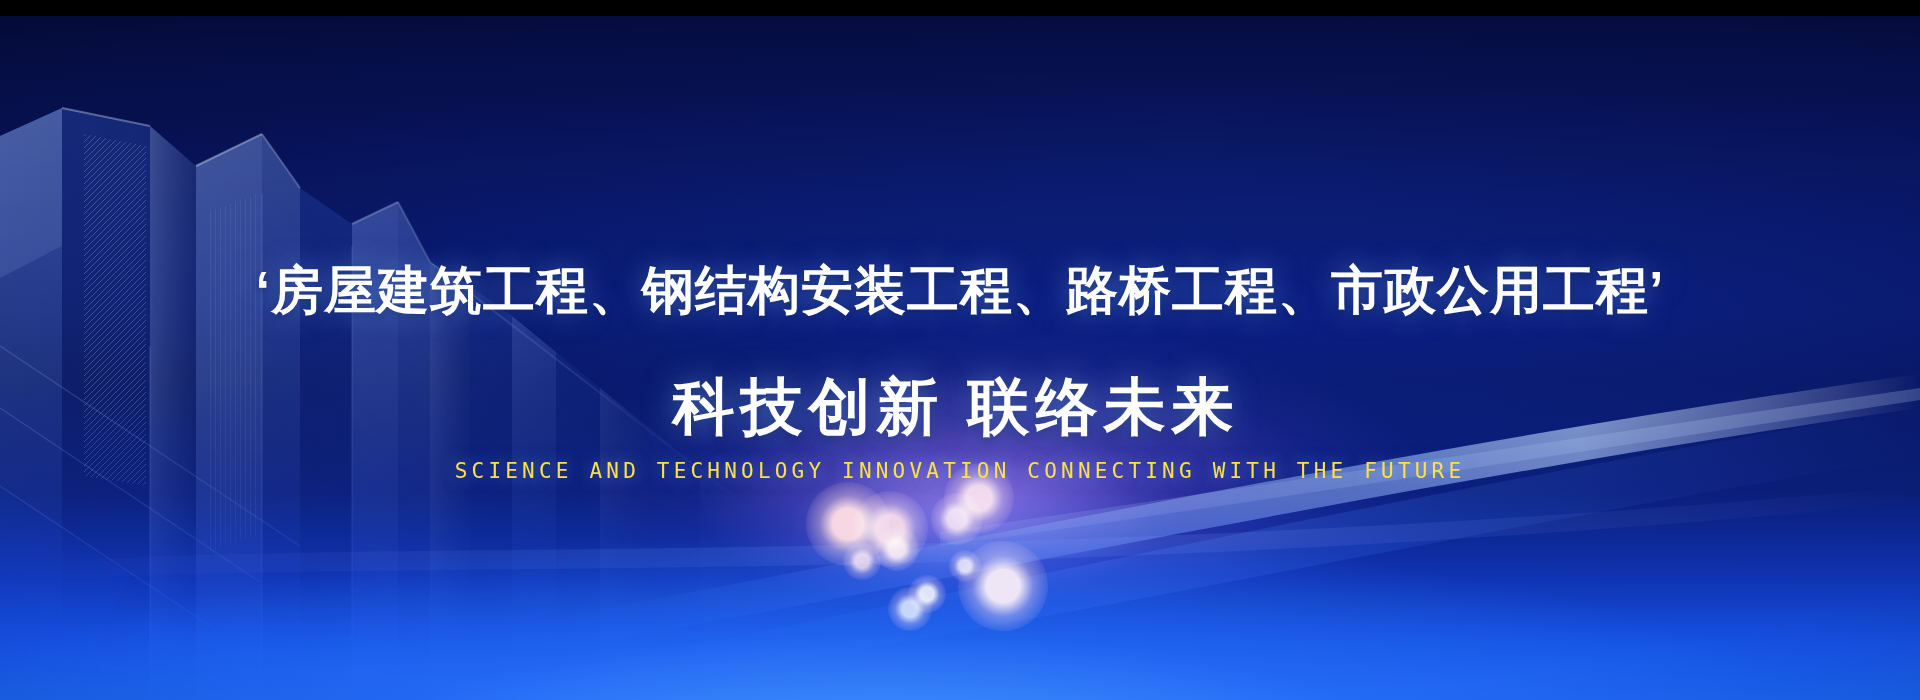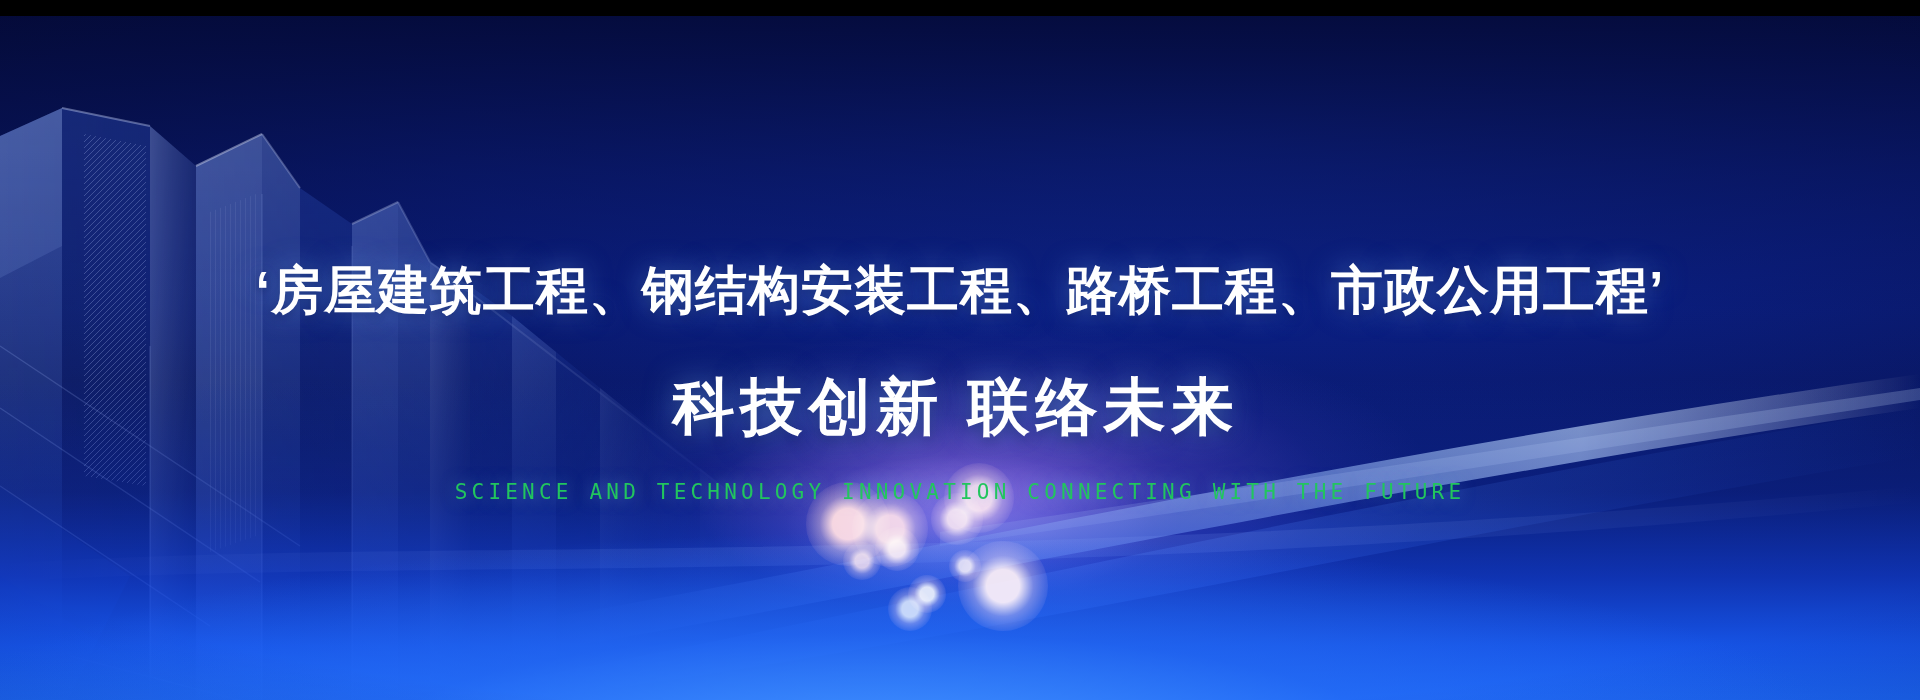--- a/index.html
+++ b/index.html
@@ -90,28 +90,28 @@
     top: 360px; left: 0; right: 8px;
     font-size: 62px;
     font-weight: 700;
     letter-spacing: 6px;
     line-height: 1;
     white-space: nowrap;
     text-shadow: 0 0 30px rgba(120,180,255,.6), 0 3px 14px rgba(0,10,60,.6);
   }
   #tagline {
     position: absolute;
-    top: 466px; left: 0; right: 0;
+    top: 445px; left: 0; right: 0;
     font-family: "DejaVu Sans Mono", "Liberation Mono", monospace;
     font-size: 21px;
     font-weight: 400;
     letter-spacing: 4.2px;
     line-height: 1;
     white-space: nowrap;
-    color: #22c55e;
+    color: #fde047;
     text-shadow: 0 0 16px rgba(120,180,255,.55);
   }
 
   
   #vignette {
     background:
       radial-gradient(120% 100% at 50% 45%, rgba(0,0,0,0) 55%, rgba(2,6,40,0.45) 100%);
   }
 </style>
 </head>

